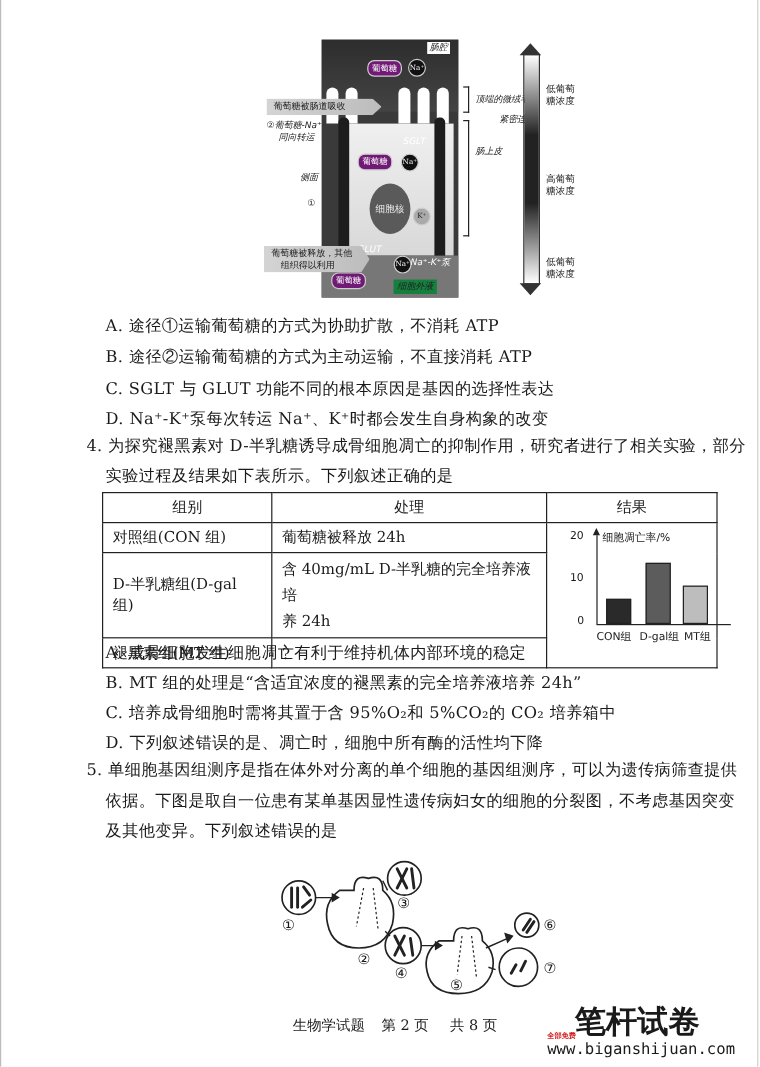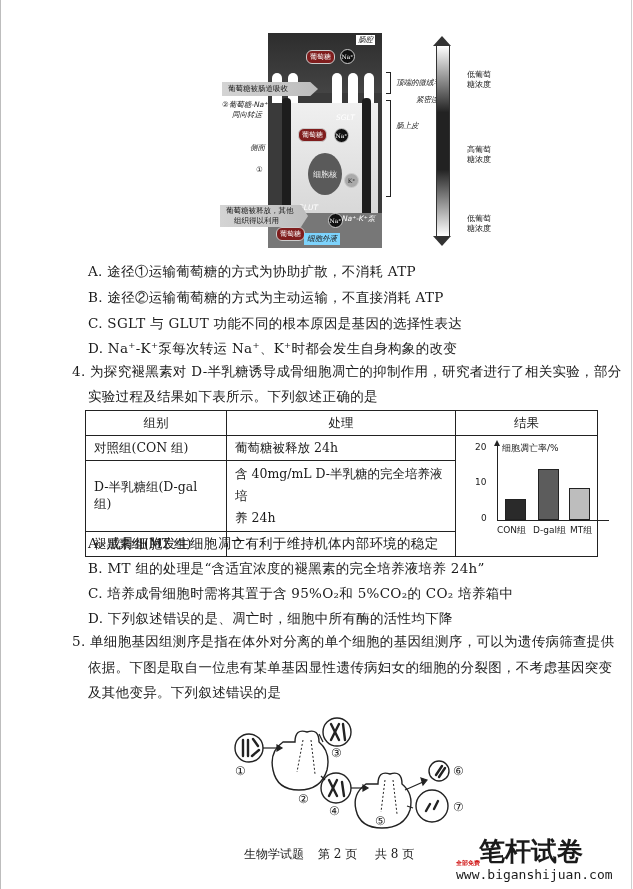--- a/index.html
+++ b/index.html
@@ -11,27 +11,27 @@
   .border-right { position:absolute; right:1px; top:0; width:1px; height:889px; background:#cfcfcf; }
 
   
   .diagram { left:268px; top:33px; width:114px; height:215px; background:#3a3a3a; overflow:hidden; }
   .lumen-top { position:absolute; left:0; top:0; width:114px; height:60px; background:linear-gradient(#2d2d2d,#444); }
   .villus { position:absolute; top:40px; width:10px; height:30px; background:#fff; border-radius:5px 5px 0 0; }
   .cell-body { position:absolute; left:20px; top:70px; width:90px; height:110px; background:linear-gradient(#f0f0f0,#d8d8d8); }
   .cell-wall { position:absolute; top:65px; width:9px; height:120px; background:#1d1d1d; border-radius:4px; }
   .nucleus { position:absolute; left:40px; top:120px; width:34px; height:42px; border-radius:50%; background:#5a5a5a; color:#eee; font-size:8px; display:flex; align-items:center; justify-content:center; }
   .ecf { position:absolute; left:0; top:180px; width:114px; height:35px; background:#777; }
-  .pill { position:absolute; background:#7f1d1d; color:#fff; font-size:7px; border-radius:6px; padding:1px 3px; border:1px solid #ccc; }
+  .pill { position:absolute; background:#701a75; color:#fff; font-size:7px; border-radius:6px; padding:1px 3px; border:1px solid #ccc; }
   .na { position:absolute; background:#111; color:#fff; font-size:6px; width:13px; height:13px; border-radius:50%; display:flex; align-items:center; justify-content:center; border:1px solid #ccc; }
   .dlabel { position:absolute; font-size:7.5px; color:#222; white-space:nowrap; font-family:"DejaVu Sans",sans-serif;font-style:italic; }
   .arrowbanner { position:absolute; height:14px; background:linear-gradient(90deg,#d4d4d4,#bcbcbc); font-size:7.5px; display:flex; align-items:center; padding-left:6px;
                  clip-path:polygon(0 0, 92% 0, 100% 50%, 92% 100%, 0 100%); font-family:"DejaVu Sans",sans-serif; }
   .gradbar { left:436px; top:45px; width:12px; height:190px; background:linear-gradient(#fff 0%, #222 35%, #222 65%, #fff 100%); border:1px solid #333; }
-  .gradlabel { position:absolute; font-size:8px; line-height:10px; font-family:Liberation Serif, serif; color:#222;margin-left:12px; }
+  .gradlabel { position:absolute; font-size:8px; line-height:10px; font-family:Liberation Serif, serif; color:#222; }
 
   
   table.exp { position:absolute; left:85px; top:410px; border-collapse:collapse; font-size:12.5px; }
   table.exp td { border:1px solid #222; padding:2px 8px; height:20px; vertical-align:middle; }
   table.exp tr.head td { text-align:center; }
   .chartcell { position:relative; width:125px; }
 
   .chart { position:absolute; left:7px; top:4px; width:128px; height:106px; font-family:"DejaVu Sans",sans-serif; }
   .yaxis { position:absolute; left:34px; top:6px; width:1px; height:74px; background:#222; }
   .xaxis { position:absolute; left:34px; top:80px; width:112px; height:1px; background:#222; }
@@ -68,21 +68,21 @@
   <span class="dlabel" style="left:88px;top:2px;background:#fff;padding:0 2px">肠腔</span>
   <span class="pill" style="left:38px;top:17px">葡萄糖</span>
   <span class="na" style="left:72px;top:16px">Na⁺</span>
   <span class="dlabel" style="left:68px;top:80px;color:#fff">SGLT</span>
   <span class="pill" style="left:30px;top:95px">葡萄糖</span>
   <span class="na" style="left:66px;top:95px">Na⁺</span>
   <span class="na" style="left:76px;top:140px;background:#aaa;color:#222">K⁺</span>
   <span class="dlabel" style="left:30px;top:170px;color:#fff">GLUT</span>
   <span class="na" style="left:60px;top:180px">Na⁺</span>
   <span class="pill" style="left:8px;top:194px">葡萄糖</span>
-  <span class="dlabel" style="left:36px;top:200px;background:#7dd3fc;padding:1px 3px">细胞外液</span>
+  <span class="dlabel" style="left:60px;top:200px;background:#15803d;padding:1px 3px">细胞外液</span>
 </div>
 
 <div class="arrowbanner" style="left:222px;top:82px;width:90px">
     <span>葡萄糖被肠道吸收</span>
   </div>
 <span class="dlabel" style="left:222px;top:100px">②葡萄糖-Na⁺</span>
 <span class="dlabel" style="left:232px;top:110px">同向转运</span>
 <span class="dlabel" style="left:250px;top:143px">侧面</span>
 <span class="dlabel" style="left:256px;top:165px">①</span>
 <div class="arrowbanner" style="left:220px;top:205px;width:82px;height:22px;line-height:10px;flex-direction:column;align-items:flex-start;justify-content:center">

